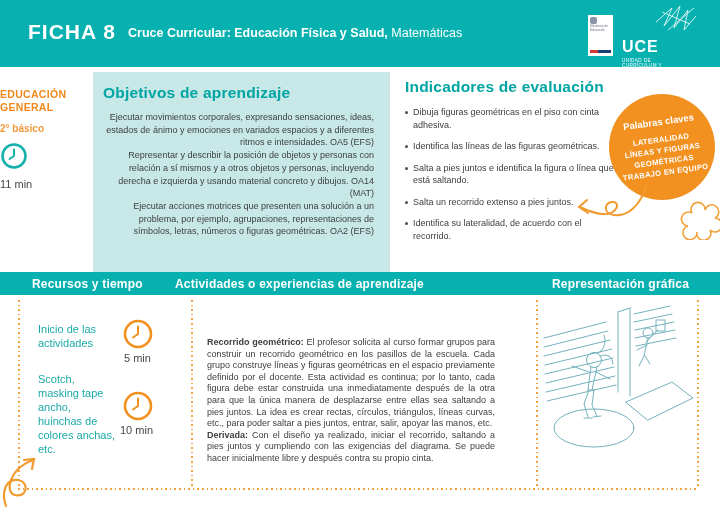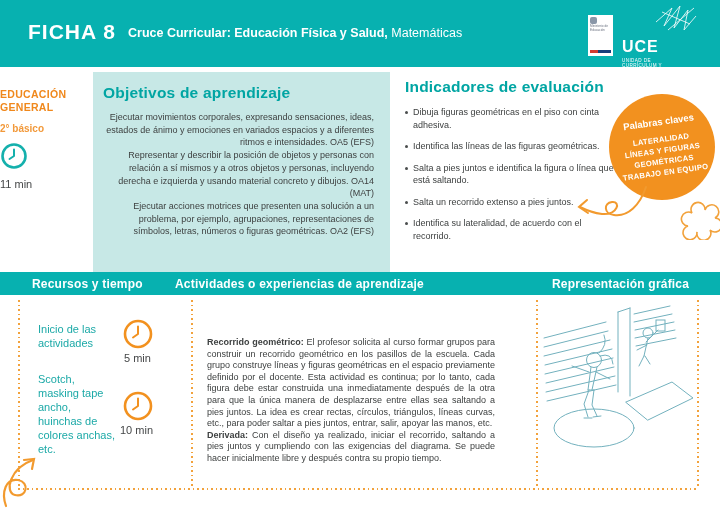--- a/index.html
+++ b/index.html
@@ -189,21 +189,21 @@
   <div class="tmin2">10 min</div>
   <svg class="arrow-bl" width="66" height="60" viewBox="0 0 66 60">
     <g stroke="#f29a2e" stroke-width="2.2" fill="none" stroke-linecap="round">
       <path d="M6,58 C1,44 6,30 18,32 C30,34 27,50 15,47 C4,44 10,20 33,12"></path>
       <path d="M24,12 L34,11 L32,21"></path>
     </g>
   </svg>
 
   <div class="act">
     <p><b>Recorrido geométrico:</b><span> El profesor solicita al curso formar grupos para construir un recorrido geométrico en los pasillos de la escuela. Cada grupo construye líneas y figuras geométricas en el espacio previamente definido por el docente. Esta actividad es continua; por lo tanto, cada figura debe estar construida una inmediatamente después de la otra para que la única manera de desplazarse entre ellas sea saltando a pies juntos. La idea es crear rectas, círculos, triángulos, líneas curvas, etc., para poder saltar a pies juntos, entrar, salir, apoyar las manos, etc.</span></p>
-    <p><b>Derivada:</b><span> Con el diseño ya realizado, iniciar el recorrido, saltando a pies juntos y cumpliendo con las exigencias del diagrama. Se puede hacer inicialmente libre y después contra su propio tiempo.</span></p>
+    <p><b>Derivada:</b><span> Con el diseño ya realizado, iniciar el recorrido, saltando a pies juntos y cumpliendo con las exigencias del diagrama. Se puede hacer inicialmente libre y después contra su propio cinta.</span></p>
   </div>
 
   <svg class="illus" width="152" height="186" viewBox="0 0 152 186">
     <g stroke="#5aa3b2" stroke-width="1" fill="none" stroke-linecap="round" opacity="0.85">
 
       <path d="M2,38 L64,22 M2,47 L66,31 M2,56 L68,40 M3,65 L70,49 M3,74 L71,58 M4,83 L72,67 M4,92 L73,76 M5,101 L74,85"></path>
 
       <path d="M76,12 L76,92 M88,8 L88,96 M76,12 L88,8"></path>
 
       <path d="M92,14 L128,6 M92,22 L130,14 M93,30 L132,22 M93,38 L133,30 M94,46 L134,38"></path>

